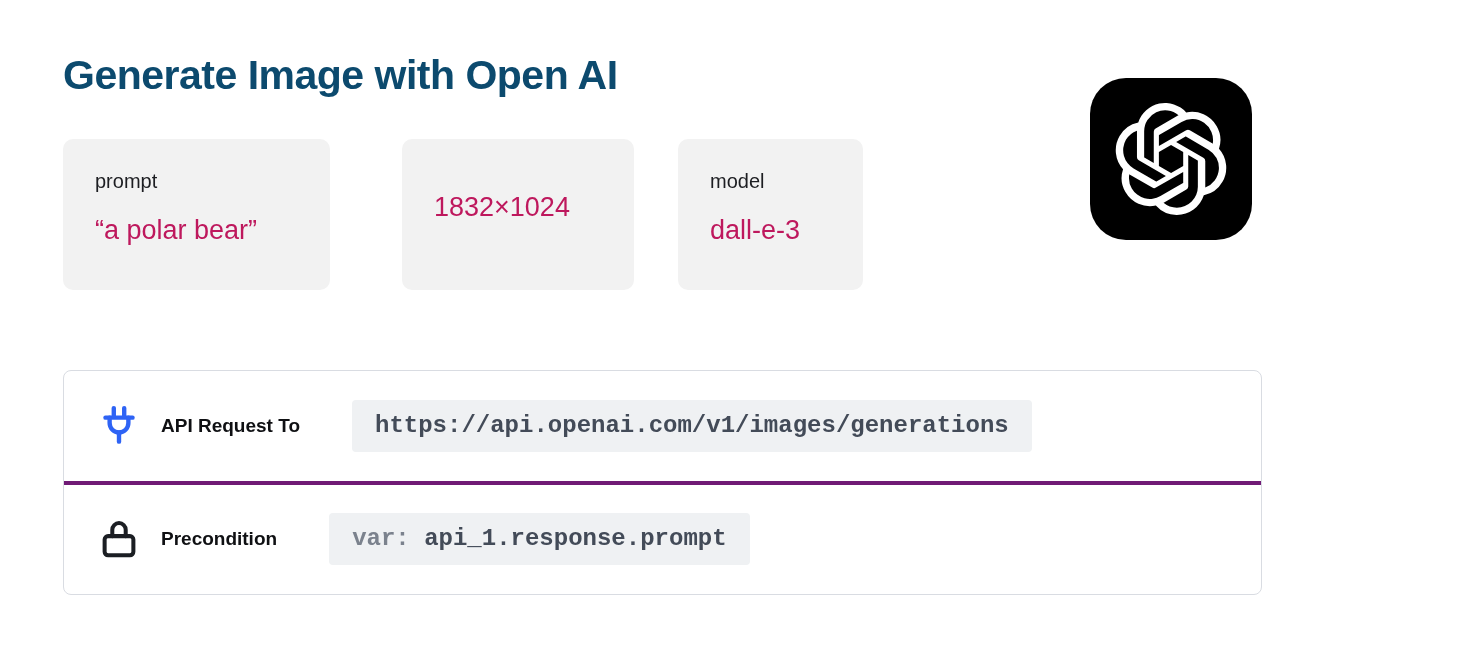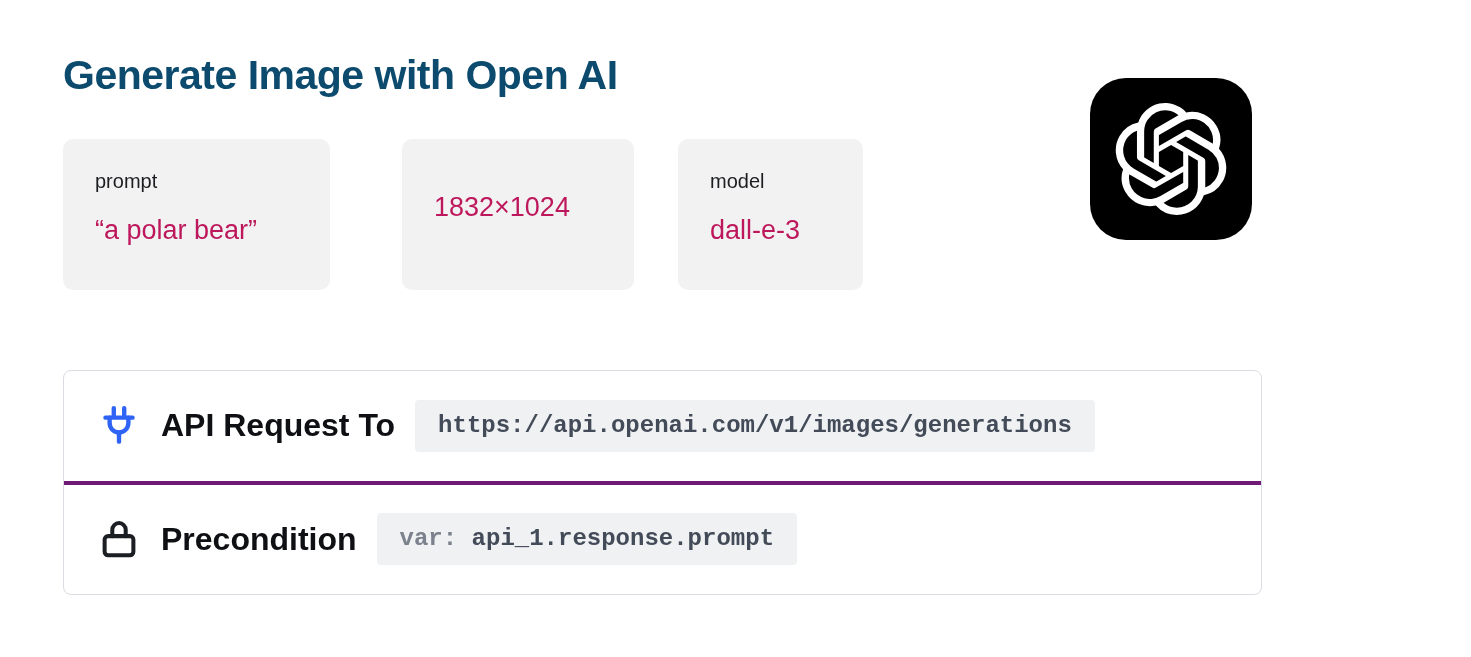--- a/index.html
+++ b/index.html
@@ -86,25 +86,25 @@
     height: 56px;
     flex: 0 0 50px;
     display: flex;
     align-items: center;
     justify-content: center;
     margin-right: 17px;
   }
   .row-icon svg { display: block; }
 
   .row-label {
-    font-size: 32px;
+    font-size: 19px;
     font-weight: 700;
     color: #0f1013;
     white-space: nowrap;
-    margin-right: 20px;
+    margin-right: 52px;
   }
 
   .code-chip {
     background: #eff1f3;
     border-radius: 4px;
     padding: 13px 23px;
     font-family: "Liberation Mono", monospace;
     font-size: 24px;
     line-height: 1.1;
     color: #434b58;

